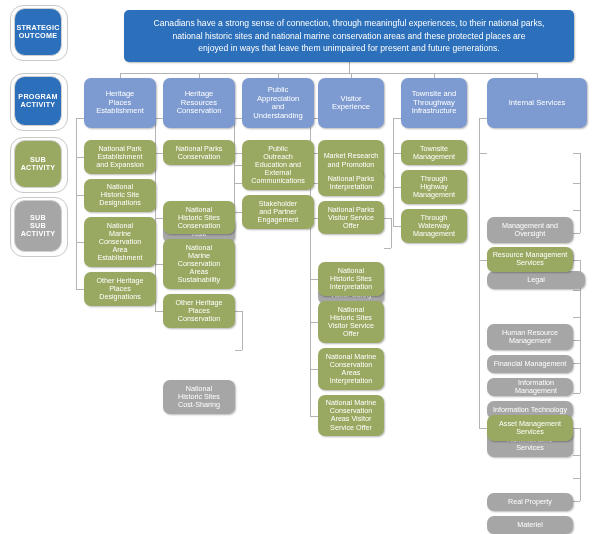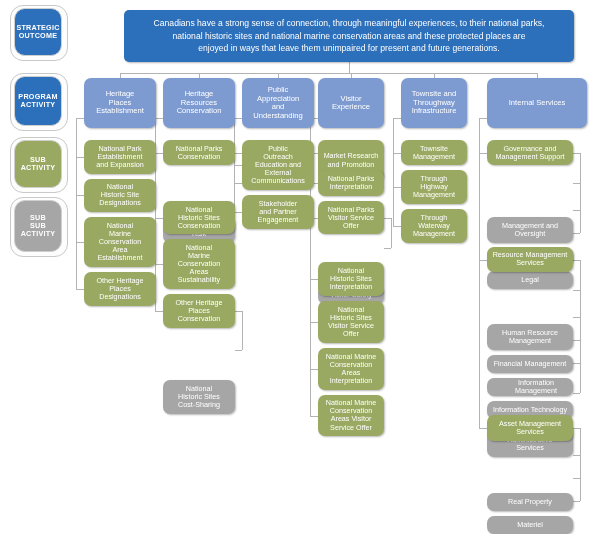--- a/index.html
+++ b/index.html
@@ -194,33 +194,30 @@
     <div class="box shadow n-sub" style="left: 401px; top: 209px; width: 66px; height: 33.6px;">
       <div>Through<br>Waterway<br>Management</div>
     </div>
     <div class="ln lnh" style="left: 393px; top: 226px; width: 8px;"></div>
     <div class="ln lnv" style="left: 393px; top: 118px; height: 108px;"></div>
     <div class="ln lnh" style="left: 393px; top: 118px; width: 41px;"></div>
     <div class="ln lnv" style="left: 537px; top: 73px; height: 5px;"></div>
     <div class="box shadow n-program" style="left: 487px; top: 78px; width: 100px; height: 50px;">
       <div>Internal Services</div>
     </div>
-    <div class="box shadow n-sub" style="left: 487px; top: 140px; width: 86px; height: 25.4px;">
-      <div>Governance and<br>Management Support</div>
-    </div>
     <div class="ln lnh" style="left: 479px; top: 153px; width: 8px;"></div>
     <div class="box shadow n-subsub" style="left: 487px; top: 170.4px; width: 86px; height: 25.4px;">
       <div>Management and<br>Oversight</div>
     </div>
     <div class="ln lnh" style="left: 573px; top: 183px; width: 7px;"></div>
     <div class="box shadow n-subsub" style="left: 487px; top: 200.8px; width: 86px; height: 18px;">
       <div>Communications</div>
     </div>
     <div class="ln lnh" style="left: 573px; top: 210px; width: 7px;"></div>
-    <div class="box shadow n-subsub" style="left: 487px; top: 223.8px; width: 86px; height: 18px;">
+    <div class="box shadow n-subsub" style="left: 487px; top: 223.8px; width: 98px; height: 18px;">
       <div>Legal</div>
     </div>
     <div class="ln lnh" style="left: 573px; top: 233px; width: 7px;"></div>
     <div class="ln lnh" style="left: 573px; top: 153px; width: 7px;"></div>
     <div class="ln lnv" style="left: 580px; top: 153px; height: 80px;"></div>
     <div class="box shadow n-sub" style="left: 487px; top: 246.8px; width: 86px; height: 25.4px;">
       <div>Resource Management<br>Services</div>
     </div>
     <div class="ln lnh" style="left: 479px; top: 260px; width: 8px;"></div>
     <div class="box shadow n-subsub" style="left: 487px; top: 277.2px; width: 86px; height: 25.4px;">

